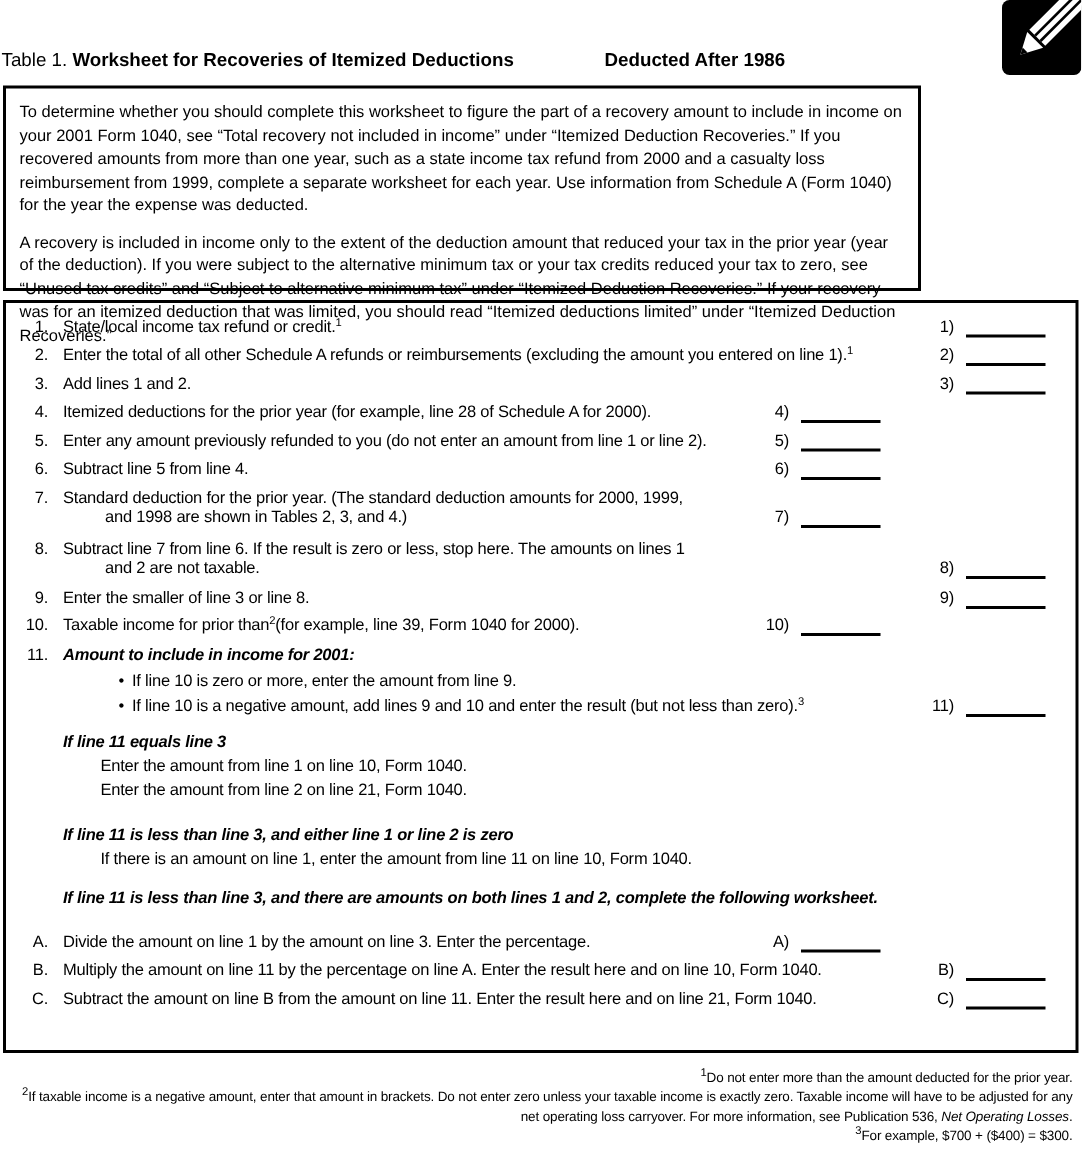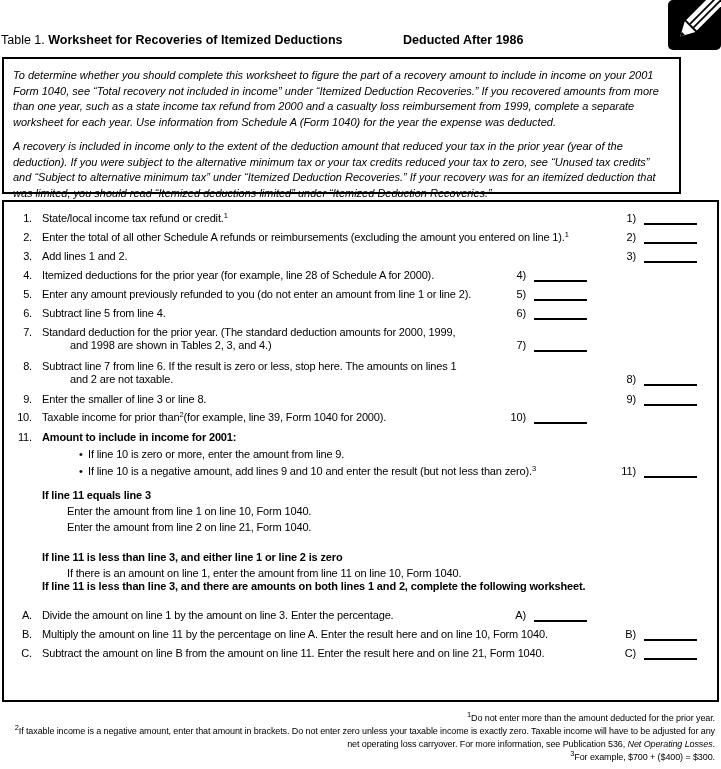--- a/index.html
+++ b/index.html
@@ -9,37 +9,37 @@
   
   .title-row{position:absolute;top:33px;left:1px;font-size:12.5px;white-space:nowrap;}
   .t-prefix{font-weight:normal;}
   .t-bold{font-weight:bold;}
   .t-part2{margin-left:13px;padding-left:44px;}
 
   
   .pencil{position:absolute;top:0;left:668px;width:53px;height:50px;}
 
   
-  .intro-box{position:absolute;top:57px;left:2px;width:679px;height:137px;box-sizing:border-box;
-             border:2px solid #000;padding:9px 9px 0 9px;font-style:italic;
+  .intro-box{position:absolute;top:57px;left:2px;width:612px;height:137px;box-sizing:border-box;
+             border:2px solid #000;padding:9px 9px 0 9px;
              font-size:11px;line-height:15.5px;}
   .intro-box p{margin:0 0 9px 0;}
 
   
   .ws-box{position:absolute;top:200px;left:2px;width:717px;height:502px;box-sizing:border-box;
           border:2px solid #000;padding:10px 0 0 0;font-size:11px;line-height:13px;
           letter-spacing:-0.15px;}
   .row{position:relative;padding-left:38px;margin-bottom:6px;}
   .num{position:absolute;left:4px;top:0;width:24px;text-align:right;}
   .txt{display:block;white-space:nowrap;}
   .cont{display:block;white-space:nowrap;margin-left:28px;}
   .mb7{margin-bottom:7px;} .mb8{margin-bottom:8px;} .mb5{margin-bottom:5px;}
-  .mb11{margin-bottom:11px;} .mb13{}
+  .mb11{margin-bottom:11px;} .mb13{margin-bottom:13px;}
   .mb16{margin-bottom:16px;} .mb17{margin-bottom:17px;}
-  .bold{font-weight:bold;}
+  .bold{font-weight:bold;font-style:italic;}
   .bullet-line{margin-left:37px;margin-top:4px;white-space:nowrap;}
   .bdot{display:inline-block;width:9px;}
   .sec{margin-left:38px;}
   .sec .sub{margin-left:25px;margin-top:3px;white-space:nowrap;}
 
   
   .entry{position:absolute;bottom:0;height:13px;white-space:nowrap;}
   .entry.mid{left:488px;}
   .entry.right{left:598px;}
   .elabel{display:inline-block;width:34px;text-align:right;vertical-align:bottom;}

